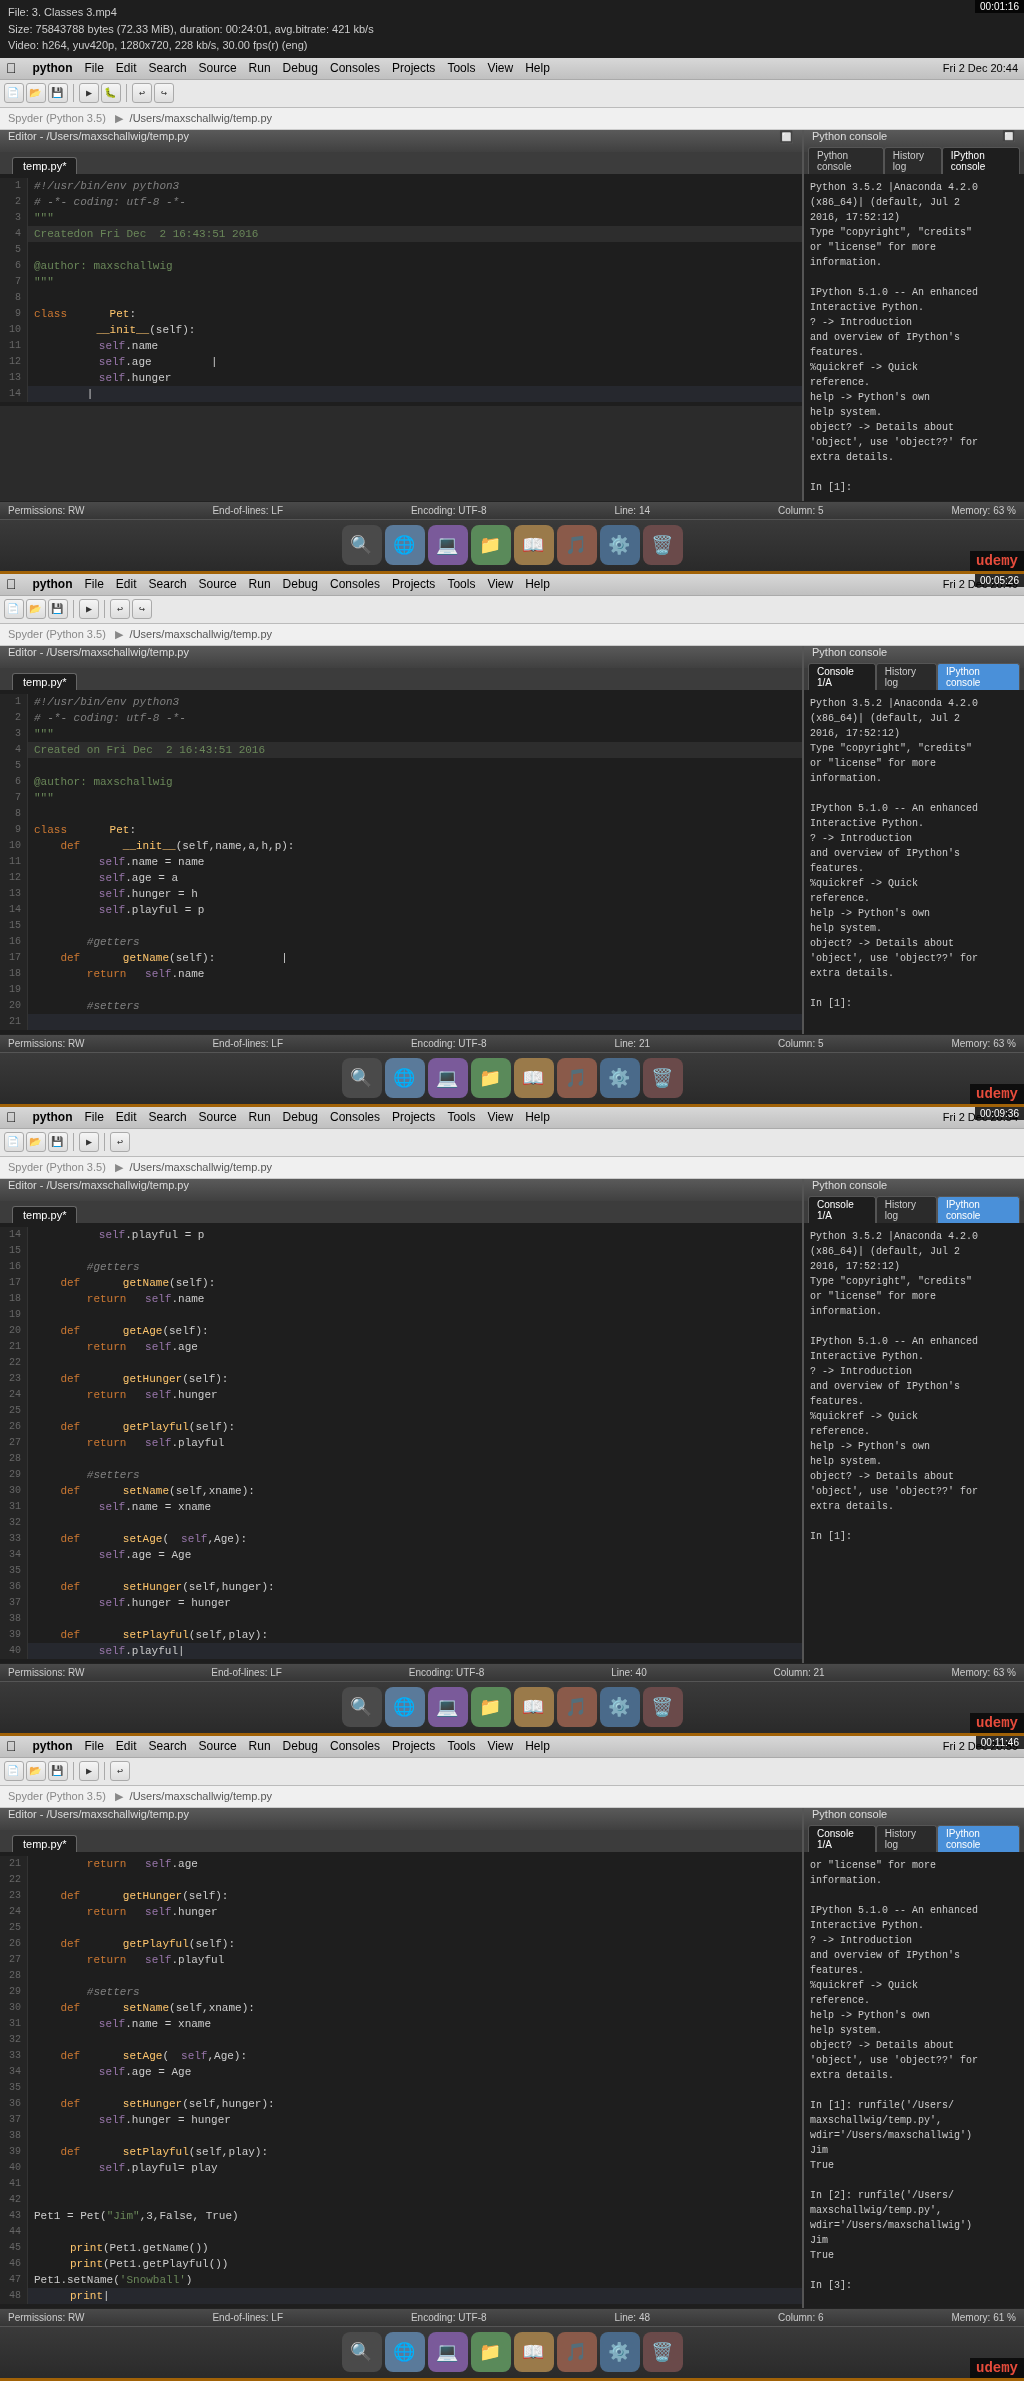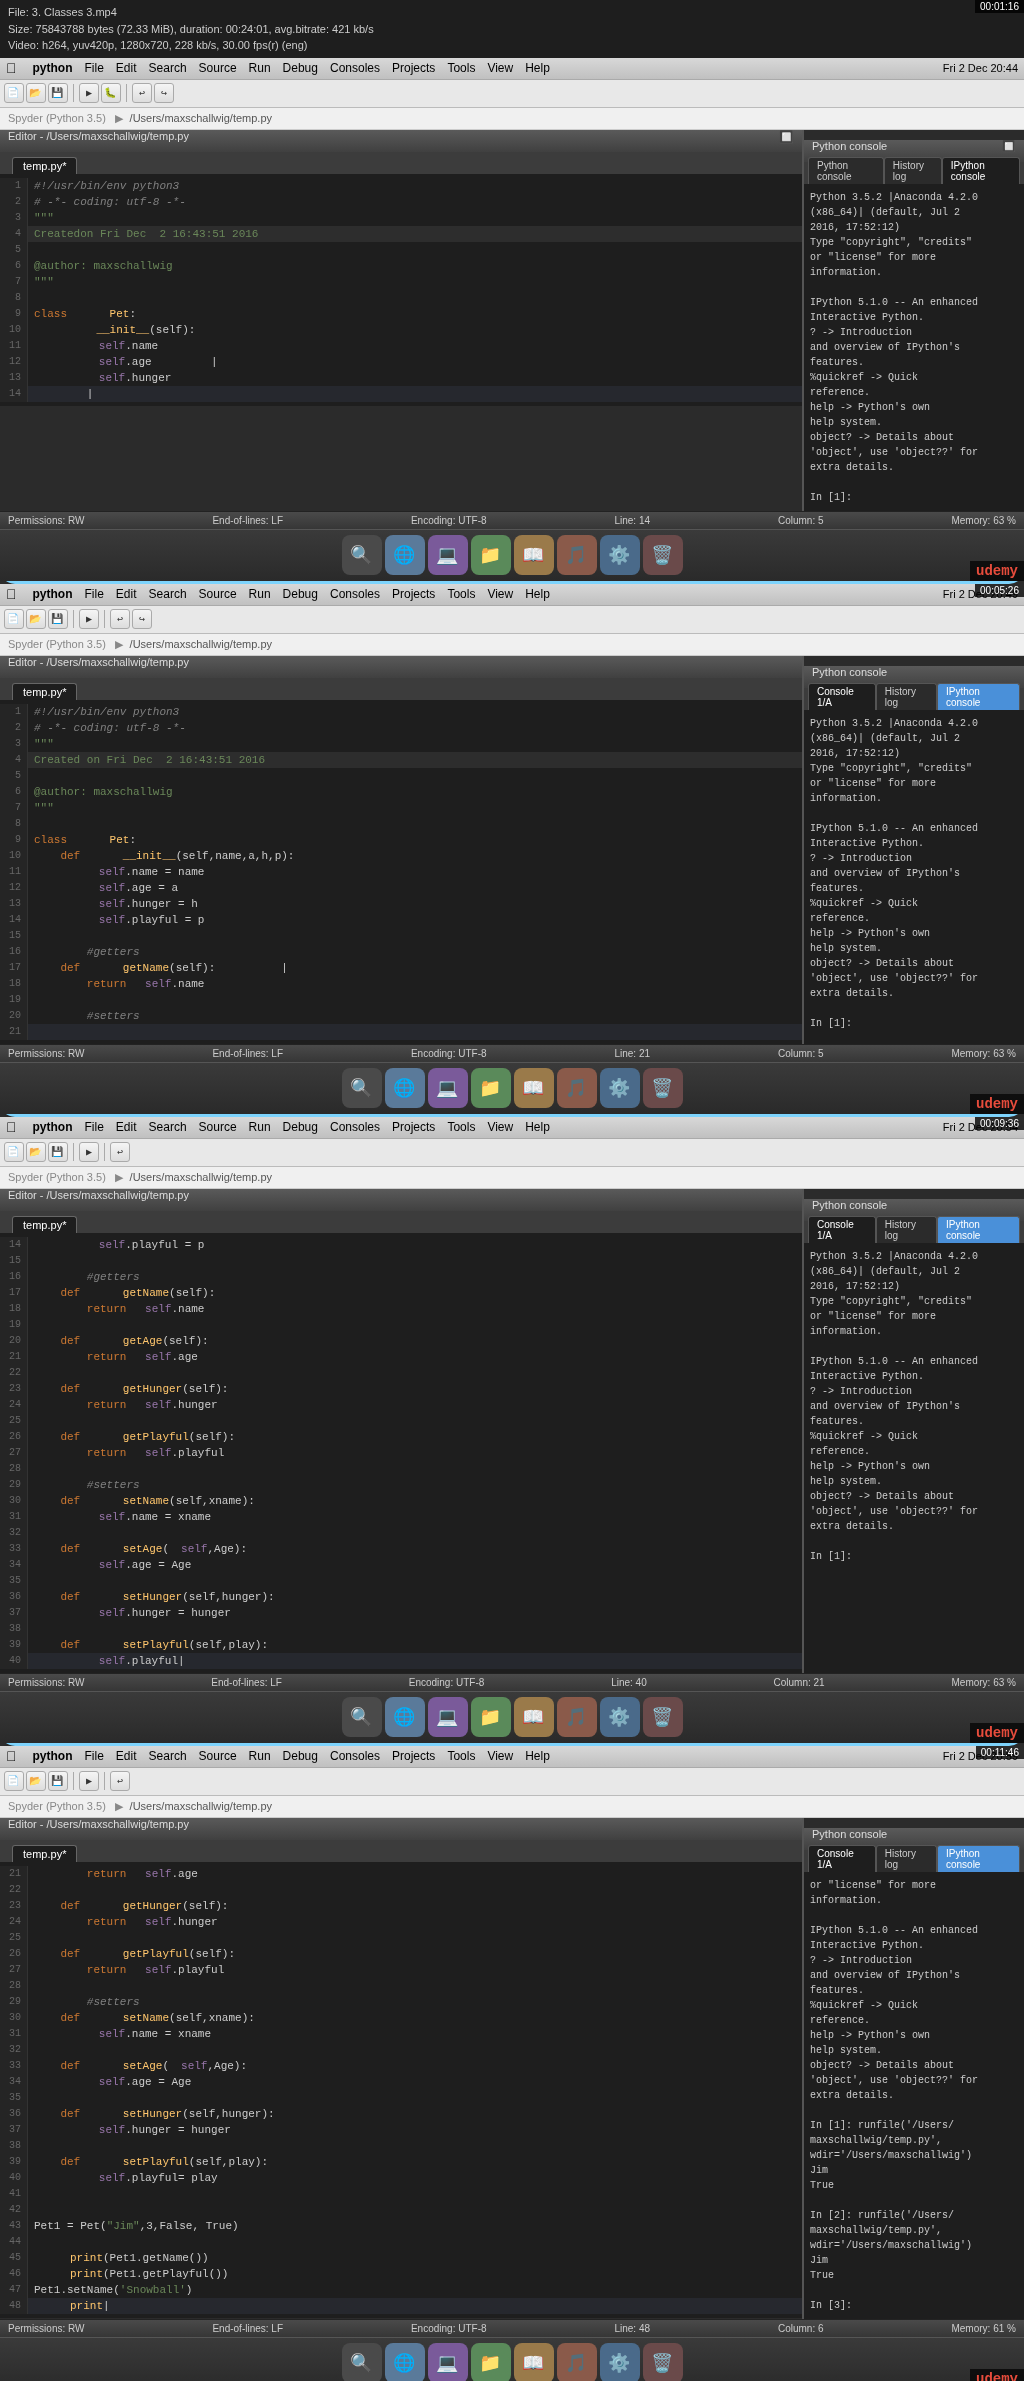--- a/index.html
+++ b/index.html
@@ -171,21 +171,20 @@
     .st { color: #6a8759; }
     .sf { color: #9876aa; margin-left: 12px; }
     .hl-line { background: #2d2d2d; }
     .cursor-line { background: #26282e; }
 
     
     .console-panel {
       width: 220px;
       background: #1e1e1e;
       flex-shrink: 0;
-      margin-top: 10px;
     }
 
     .console-content {
       padding: 6px;
       font-size: 10px;
       font-family: 'Courier New', monospace;
       color: #ccc;
       line-height: 15px;
       overflow: hidden;
     }
@@ -267,22 +266,21 @@
       top: 0;
       background: rgba(0,0,0,0.8);
       color: #fff;
       font-size: 10px;
       font-family: Arial, sans-serif;
       padding: 1px 5px;
     }
 
     .section-wrapper {
       position: relative;
-      border-bottom: 3px solid #7dd3fc;
-      border-radius: 15px;
+      border-bottom: 3px solid #a16207;
     }
 
     .console-blue-tab {
       background: #4a90d9;
       color: white;
       padding: 2px 8px;
       font-size: 10px;
       border-radius: 3px 3px 0 0;
       cursor: pointer;
     }

